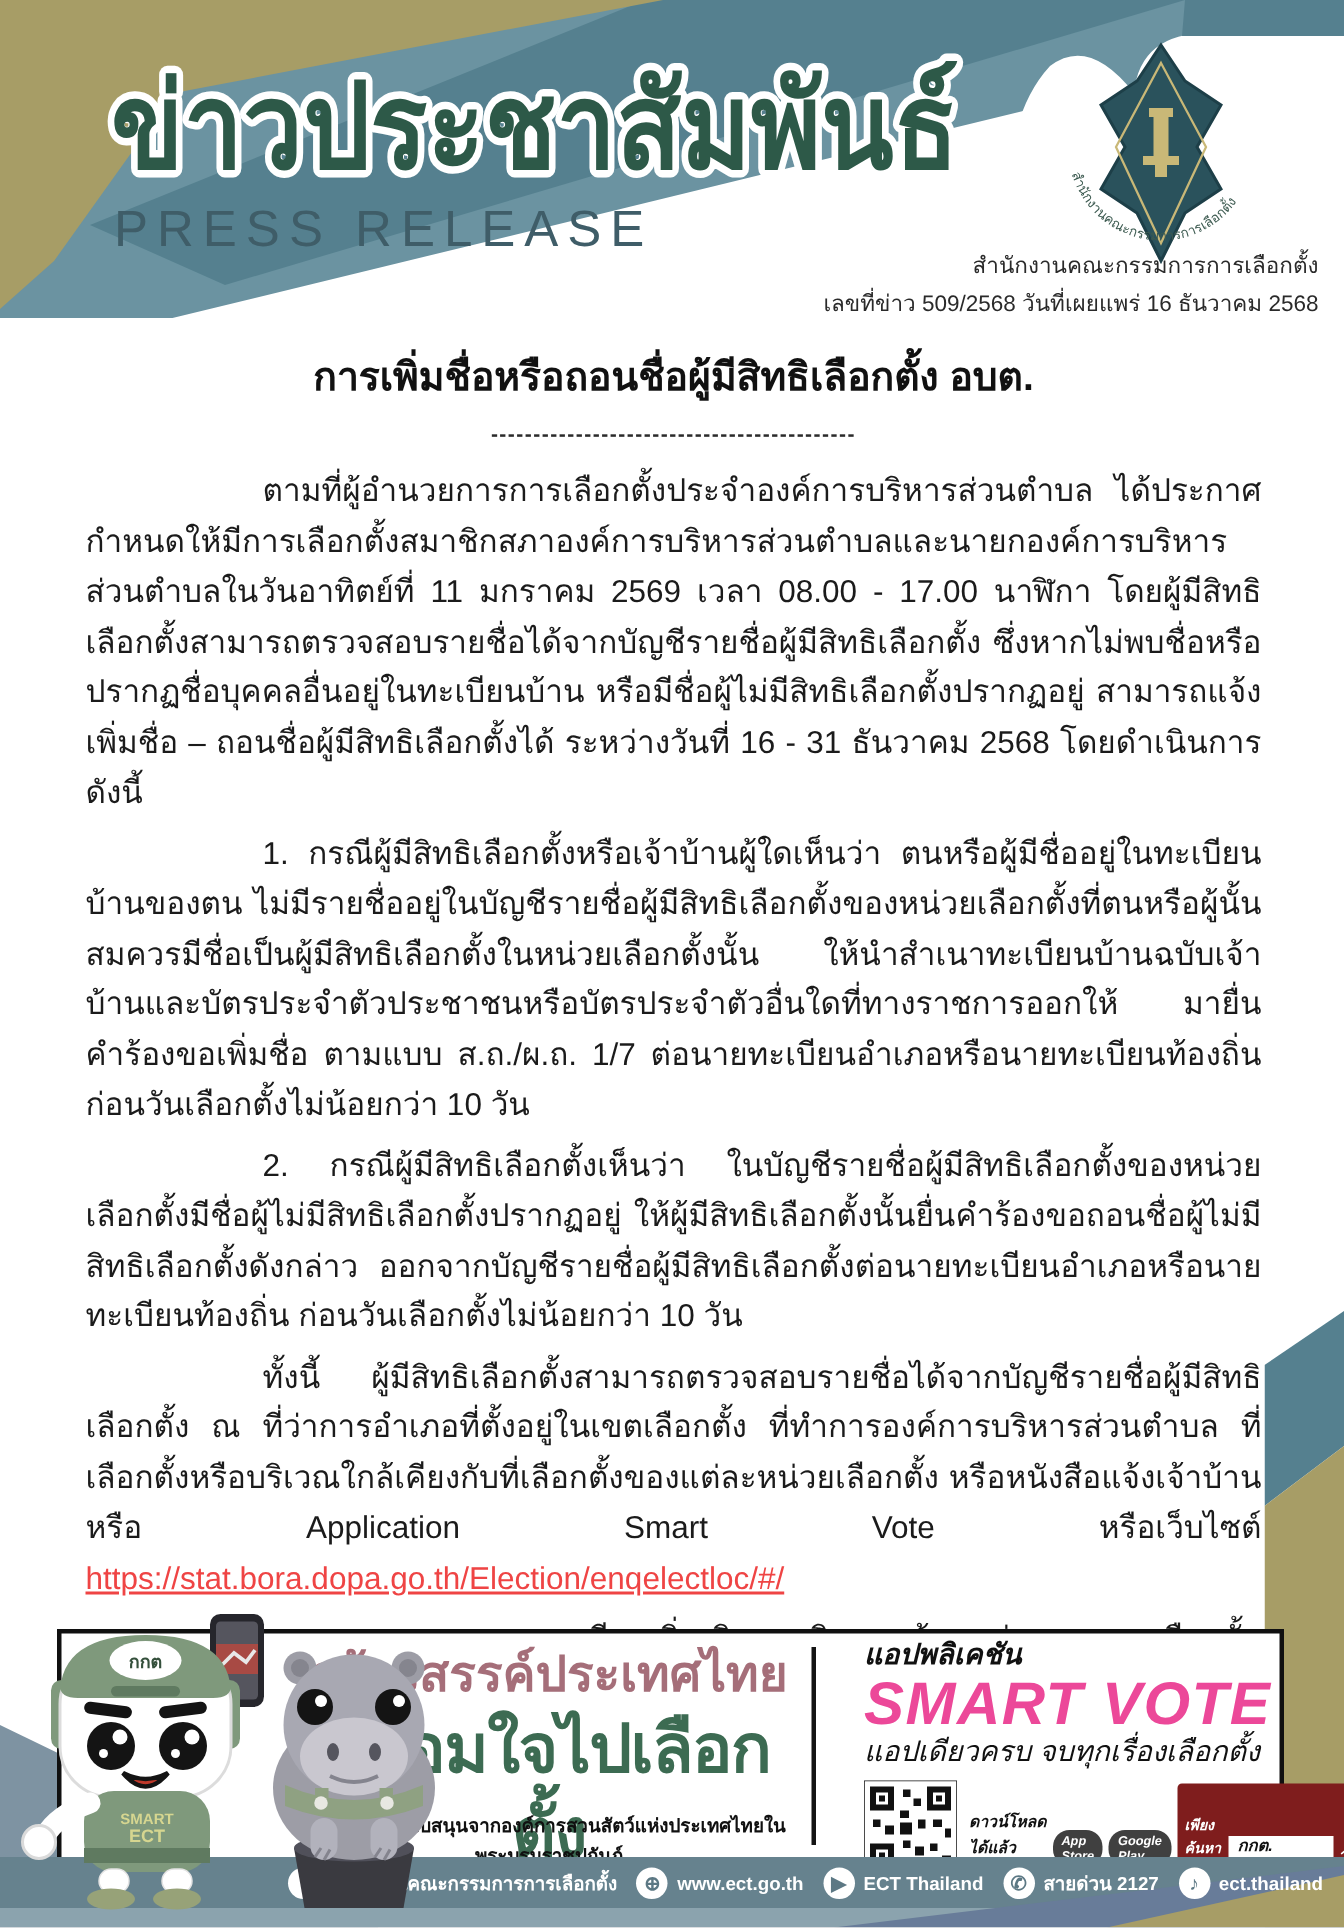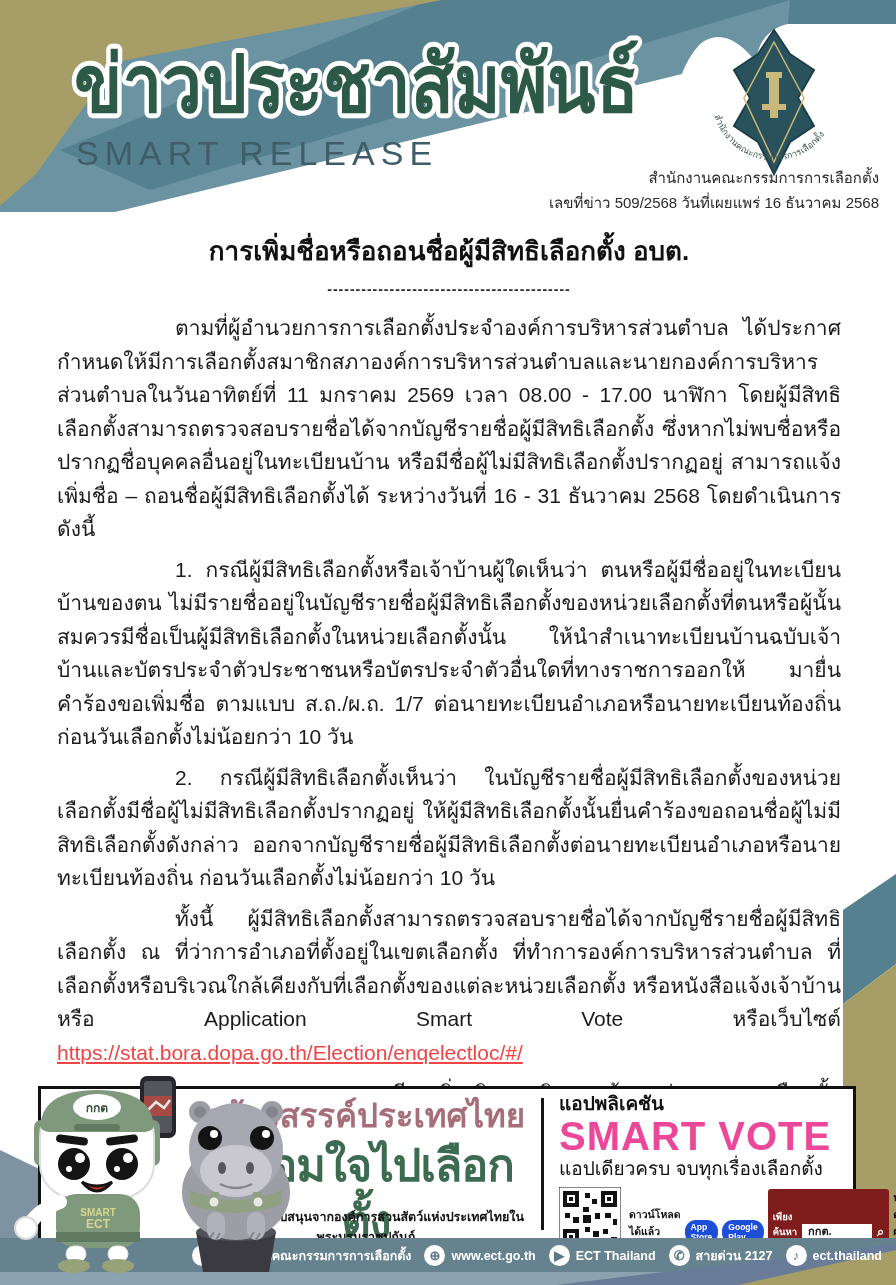--- a/index.html
+++ b/index.html
@@ -39,30 +39,30 @@
     background:#fff; border:3px solid #101010; z-index:4;
   }
   .slogan { position:absolute; left:196px; top:1094px; width:340px; text-align:center; z-index:5; }
   .slogan-1 { font-size:33px; font-weight:bold; color:#a56e79; line-height:44px; }
   .slogan-2 { font-size:45px; font-weight:800; color:#3c6b52; line-height:56px; letter-spacing:-1px; }
   .disclaimer {
     position:absolute; left:188px; top:1207px; width:356px; z-index:5;
     font-size:12.5px; font-weight:bold; color:#101010; text-align:center;
   }
   .divider-v { position:absolute; left:541px; top:1098px; width:3px; height:132px; background:#141414; z-index:5; }
-  .app-block { position:absolute; left:559px; top:1092px; width:290px; z-index:5; }
+  .app-block { position:absolute; left:576px; top:1092px; width:290px; z-index:5;font-style:italic; }
   .app-label { font-size:19px; font-weight:600; color:#111; line-height:23px; }
   .app-name  { font-size:40px; font-weight:800; color:#ec4899; letter-spacing:1px; line-height:42px; }
   .app-tagline { font-size:19px; font-weight:500; color:#111; line-height:24px; }
   .app-row { display:flex; margin-top:6px; gap:8px; align-items:flex-start; }
   .qr { flex:0 0 auto; }
   .app-col { display:flex; flex-direction:row; gap:4px; padding-top:2px; }
   .dl-line { display:flex; align-items:center; gap:4px; font-size:10.5px; font-weight:bold; color:#111; }
   .store-badge {
-    display:inline-flex; align-items:center; gap:3px; background:#1d4ed8; color:#fff;
+    display:inline-flex; align-items:center; gap:3px; background:#404040; color:#fff;
     border-radius:11px; font-size:8.5px; font-weight:bold; padding:2px 6px; line-height:10px; cursor:pointer;
   }
   .search-row {
     display:flex; align-items:center; gap:5px; background:#7f1d1d; border-radius:3px;
     padding:2px 5px; width:fit-content;
   }
   .search-label { color:#fff; font-size:9.5px; font-weight:bold; }
   .search-box {
     background:#fff; color:#111; font-size:11px; font-weight:bold;
     padding:1px 6px; min-width:70px; line-height:13px;
@@ -113,21 +113,21 @@
         <rect x="50" y="76" width="24" height="6"></rect>
         <rect x="58" y="82" width="8" height="8"></rect>
       </g>
       <path id="emblem-arc" d="M 2,86 A 62,62 0 0 0 122,86" fill="none"></path>
       <text font-size="9" fill="#3c5a50" font-family="Liberation Sans, sans-serif">
         <textPath href="#emblem-arc" startOffset="2">สำนักงานคณะกรรมการการเลือกตั้ง</textPath>
       </text>
     </g>
   </svg>
 
-  <div class="press-release">SMART RELEASE</div>
+  <div class="press-release">PRESS RELEASE</div>
 
   <div class="agency-block">
     <div>สำนักงานคณะกรรมการการเลือกตั้ง</div>
     <div>เลขที่ข่าว 509/2568 วันที่เผยแพร่ 16 ธันวาคม 2568</div>
   </div>
 
   <svg class="right-strip" width="53" height="417" viewBox="0 0 53 417">
     <polygon points="0,42 53,6 53,96 0,136" fill="#55808f"></polygon>
     <polygon points="0,136 53,96 53,417 0,417" fill="#a79d66"></polygon>
   </svg>

